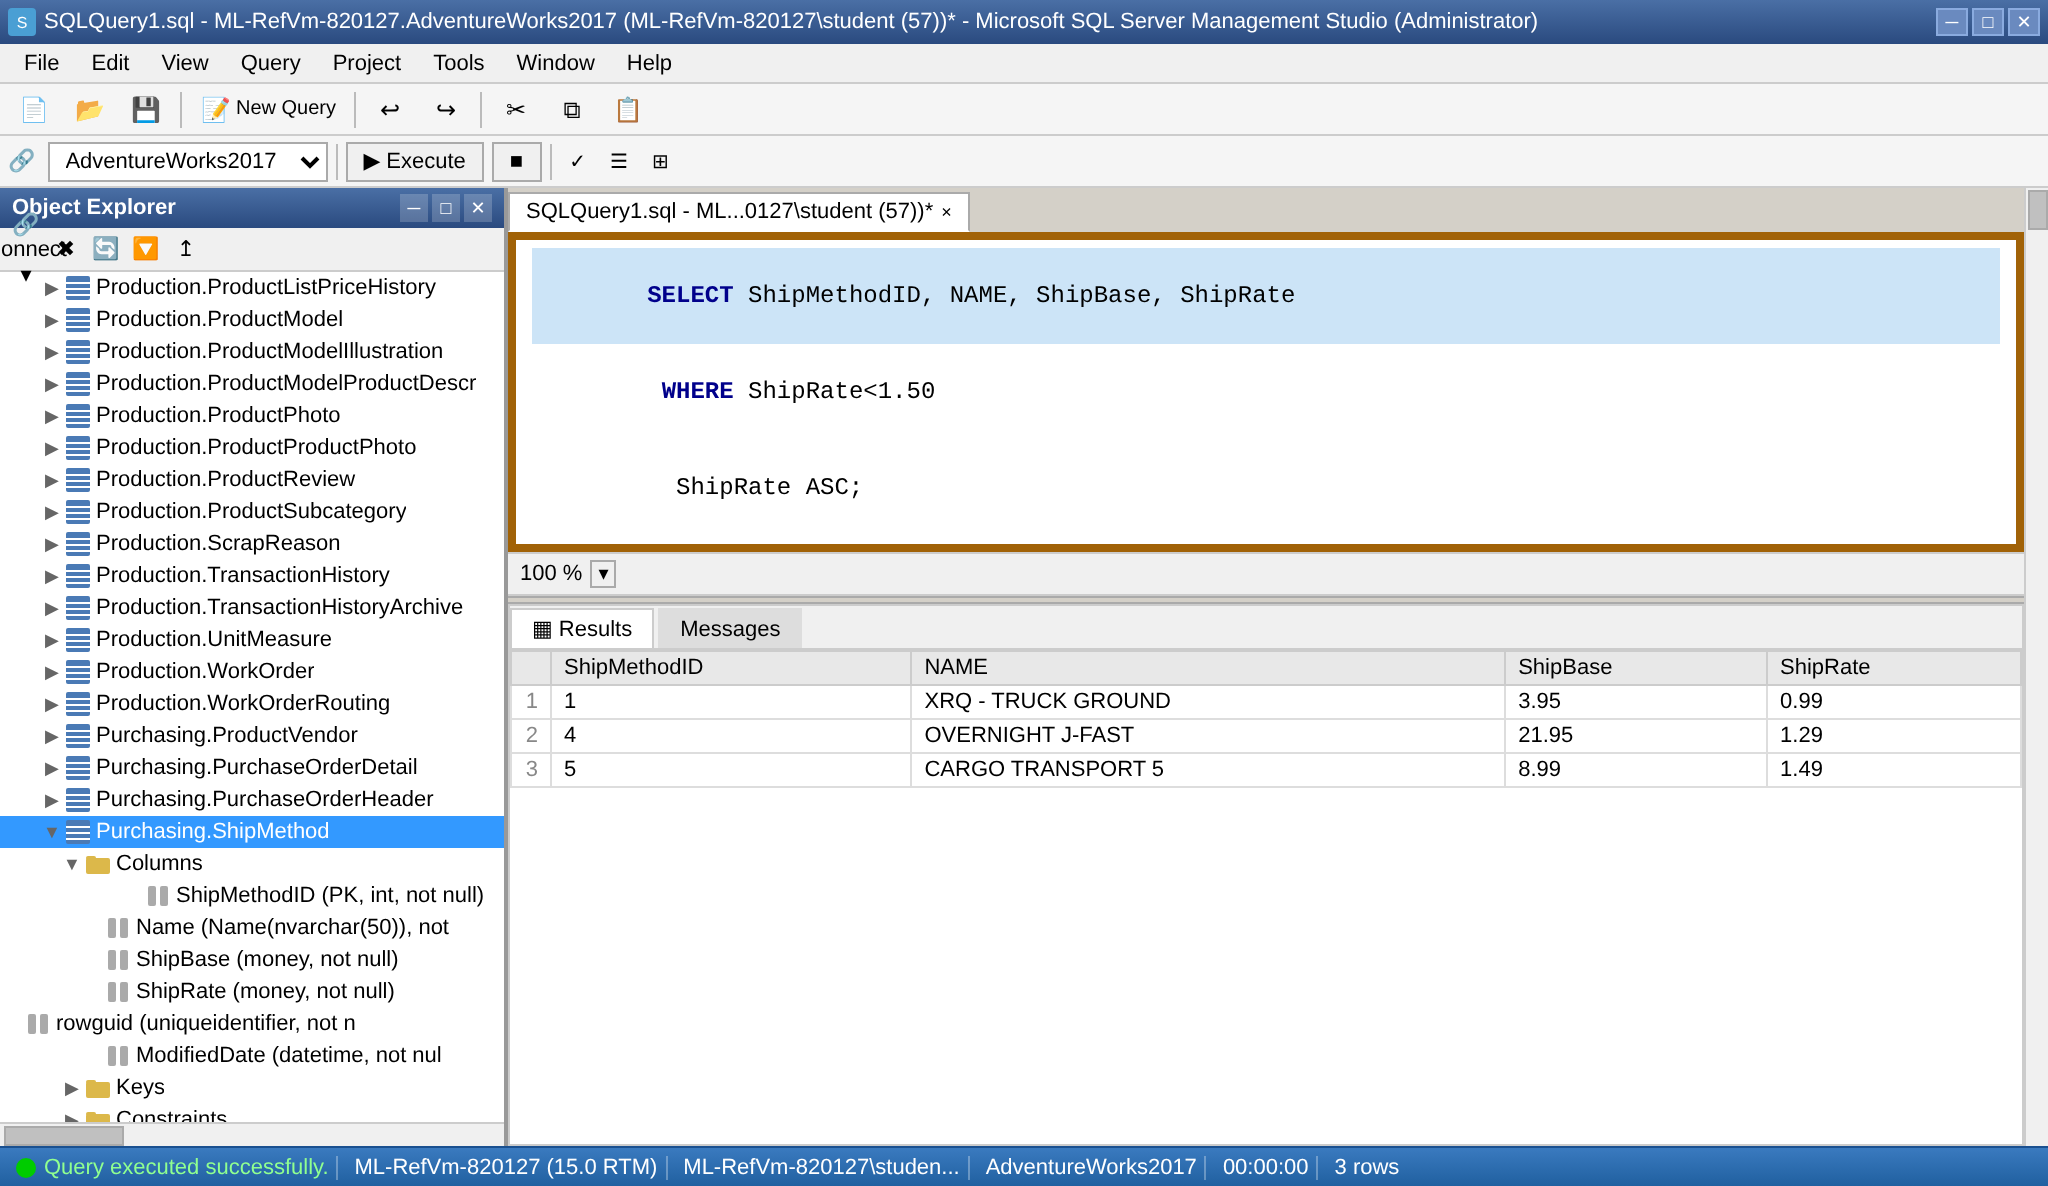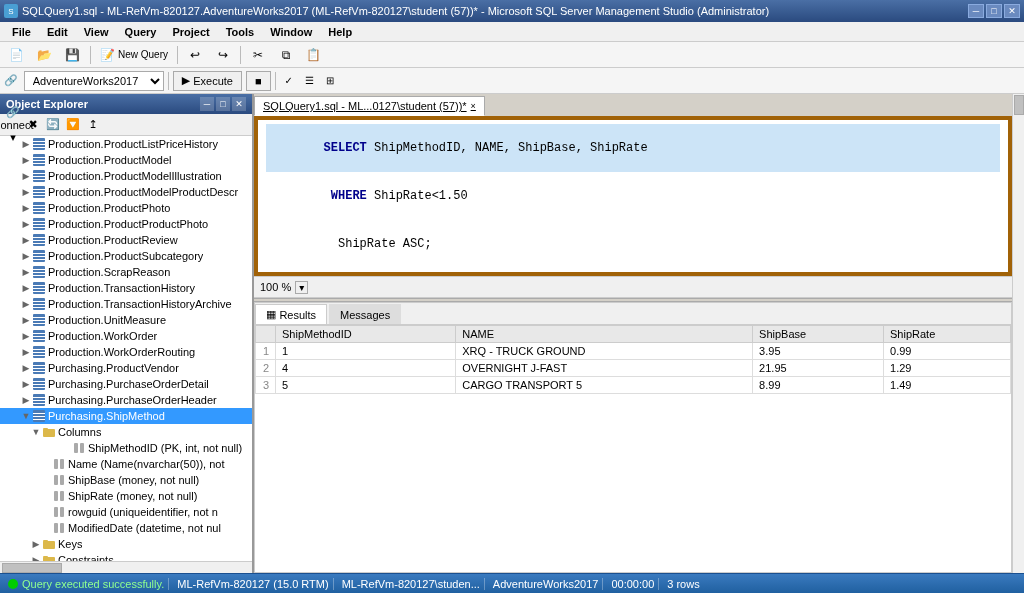--- a/index.html
+++ b/index.html
@@ -24,21 +24,21 @@
     
     .menu-bar {
       background: #f0f0f0;
       height: 20px;
       display: flex;
       align-items: center;
       padding: 0 4px;
       border-bottom: 1px solid #ccc;
       font-size: 11px;
     }
-    .menu-item { padding: 2px 8px; cursor: pointer; font-weight: bold; }
+    .menu-item { padding: 2px 8px; cursor: pointer; }
 
     
     .toolbar {
       background: #f5f5f5;
       height: 26px;
       display: flex;
       align-items: center;
       padding: 0 4px;
       border-bottom: 1px solid #ccc;
       gap: 2px;
@@ -154,21 +154,20 @@
       min-width: 0;
     }
 
     
     .tab-bar {
       background: #d4d0c8;
       height: 22px;
       display: flex;
       align-items: flex-start;
       padding-top: 2px;
-      text-decoration: underline;
     }
     .tab {
       background: #ece9d8;
       border: 1px solid #aaa;
       border-bottom: none;
       height: 20px;
       padding: 0 8px;
       font-size: 11px;
       display: flex;
       align-items: center;
@@ -679,21 +678,21 @@
         <div class="tree-item" style="padding-left: 40px;">
           <span class="tree-expand"></span>
           <span class="tree-icon">
             <svg width="14" height="14">
               <rect x="2" y="2" width="4" height="10" fill="#aaa" rx="1"></rect>
               <rect x="8" y="2" width="4" height="10" fill="#aaa" rx="1"></rect>
             </svg>
           </span>
           <span class="tree-label">ShipRate (money, not null)</span>
         </div>
-        <div class="tree-item" style="padding-left: 40px;">
+        <div class="tree-item" style="">
           <span class="tree-expand"></span>
           <span class="tree-icon">
             <svg width="14" height="14">
               <rect x="2" y="2" width="4" height="10" fill="#aaa" rx="1"></rect>
               <rect x="8" y="2" width="4" height="10" fill="#aaa" rx="1"></rect>
             </svg>
           </span>
           <span class="tree-label">rowguid (uniqueidentifier, not n</span>
         </div>
         <div class="tree-item" style="padding-left: 40px;">

